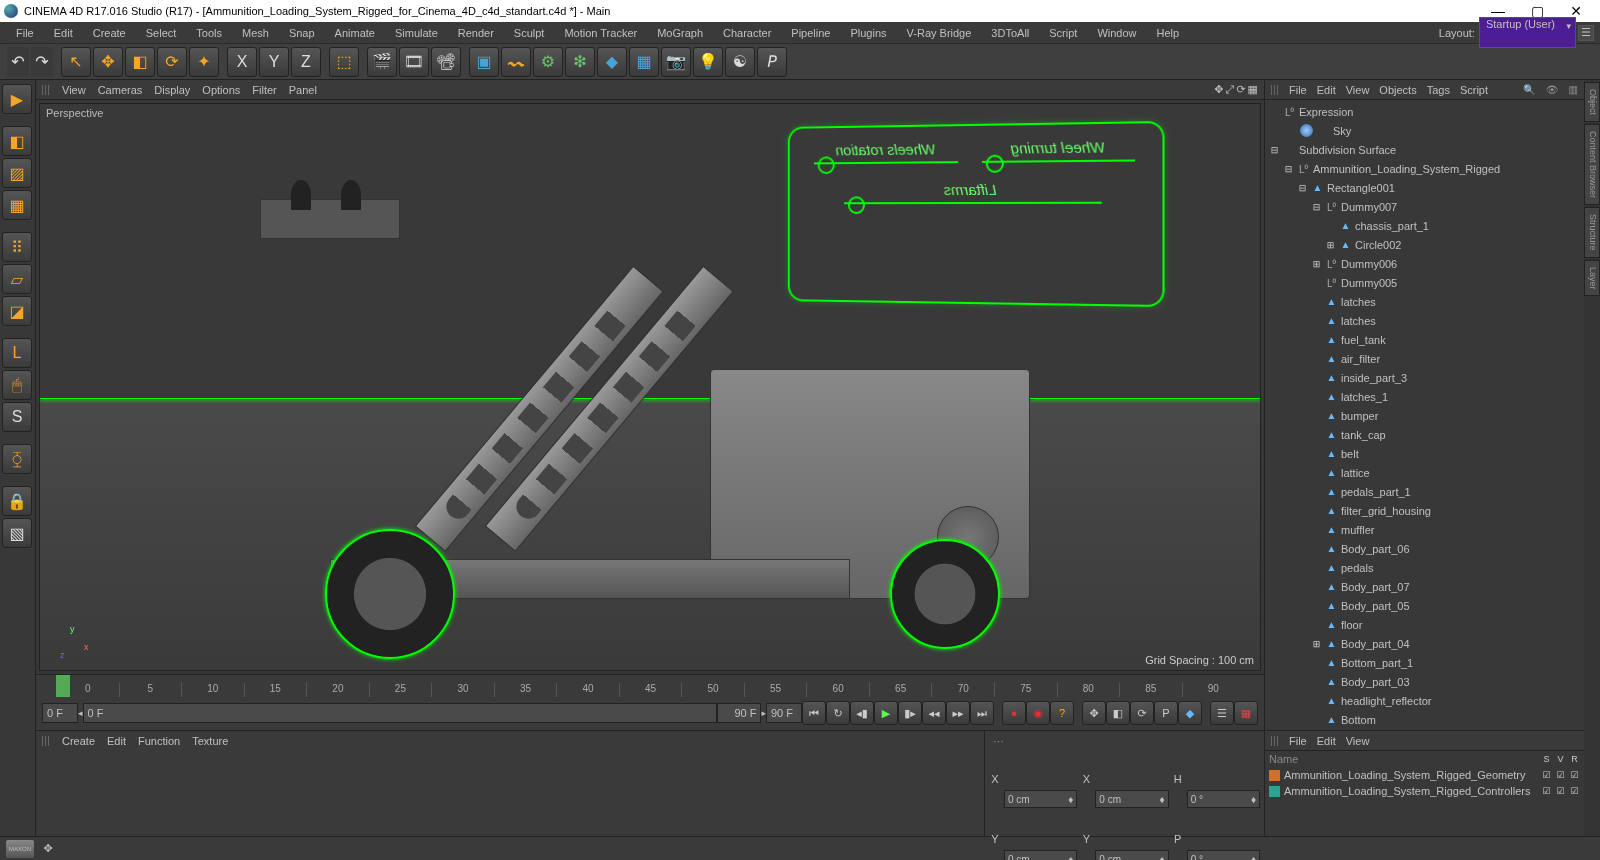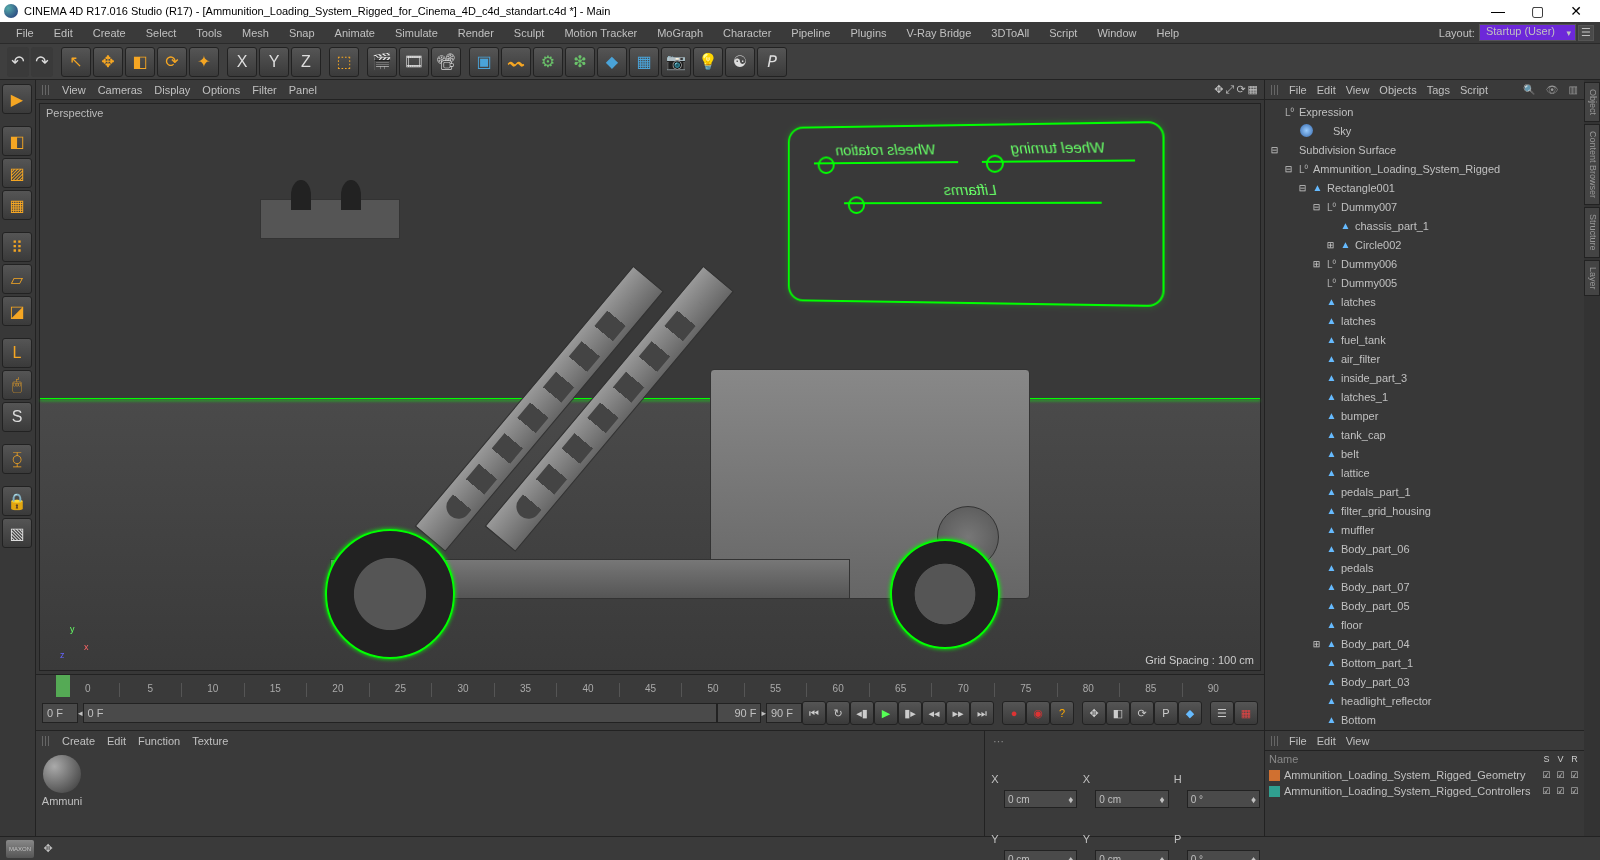--- a/index.html
+++ b/index.html
@@ -10,21 +10,21 @@
 .title-bar .app-icon { width: 14px; height: 14px; border-radius: 50%; background: radial-gradient(circle at 30% 30%, #5aa, #237); margin-right: 6px; }
 .title-bar-text { flex: 1; font-size: 11px; }
 .win-controls { display: flex; gap: 14px; padding-right: 8px; }
 .win-controls span { font-size: 14px; cursor: default; line-height: 1; padding: 2px 6px; }
 
 
 .menu-bar { height: 22px; background: #3a3a3a; display: flex; align-items: center; padding: 0 6px; border-bottom: 1px solid #2a2a2a; }
 .menu-bar .menu-item { padding: 2px 10px; color: #c0c0c0; }
 .menu-bar .spacer { flex: 1; }
 .layout-label { padding-right: 4px; }
-.layout-select { background: #6d28d9; border: 1px solid #555; color: #c0c0c0; height: 17px; padding: 0 20px 0 6px; position: relative; }
+.layout-select { background: #4c1d95; border: 1px solid #555; color: #c0c0c0; height: 31px; padding: 0 20px 0 6px; position: relative; }
 .layout-caret { position: absolute; right: 4px; top: 3px; font-size: 9px; }
 .config-btn { width: 16px; height: 16px; background: #4a4a4a; border: 1px solid #555; margin-left: 2px; display:flex;align-items:center;justify-content:center; }
 
 
 .top-toolbar { height: 36px; background: #3f3f3f; display: flex; align-items: center; padding: 2px 4px; border-bottom: 1px solid #222; gap: 2px; }
 .tb-group { display: flex; gap: 2px; padding: 0 3px; }
 .tb-btn { width: 30px; height: 30px; background: linear-gradient(#555,#3a3a3a); border: 1px solid #222; border-radius: 3px; display: flex; align-items: center; justify-content: center; font-size: 16px; color: #ddd; }
 .tb-btn.orange { color: #f5a623; }
 .tb-btn.blue { color: #4aa3d8; }
 .tb-btn.green { color: #6ac26a; }
@@ -377,26 +377,20 @@
       <div class="mat-panel">
         <div class="mat-menu">
           <span class="grip"></span>
           <div id="mat-menu-slot" style="display:flex;gap:12px">
               <span>Create</span>
               <span>Edit</span>
               <span>Function</span>
               <span>Texture</span>
             </div>
         </div>
-        <div class="mat-body">
-          <div class="mat-swatch">
-            <div class="mat-ball"></div>
-            <span>Ammuni</span>
-          </div>
-        </div>
       </div>
       <div class="coord-panel">
         <div class="coord-dots">⋯</div>
         <div class="coord-row">
           <span class="coord-label">X</span>
           <div class="coord-field">
               <span>0 cm</span>
               <span>♦</span>
             </div>
           <span class="coord-label">X</span>

